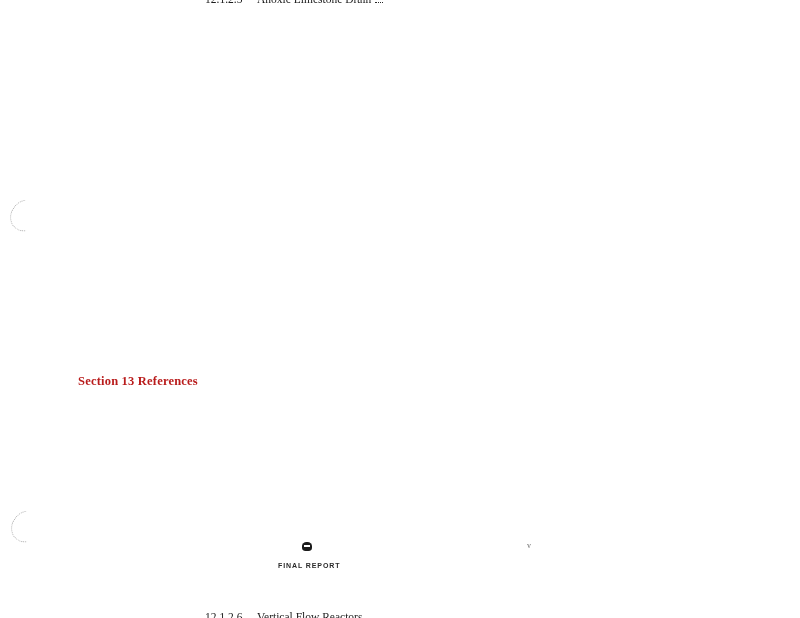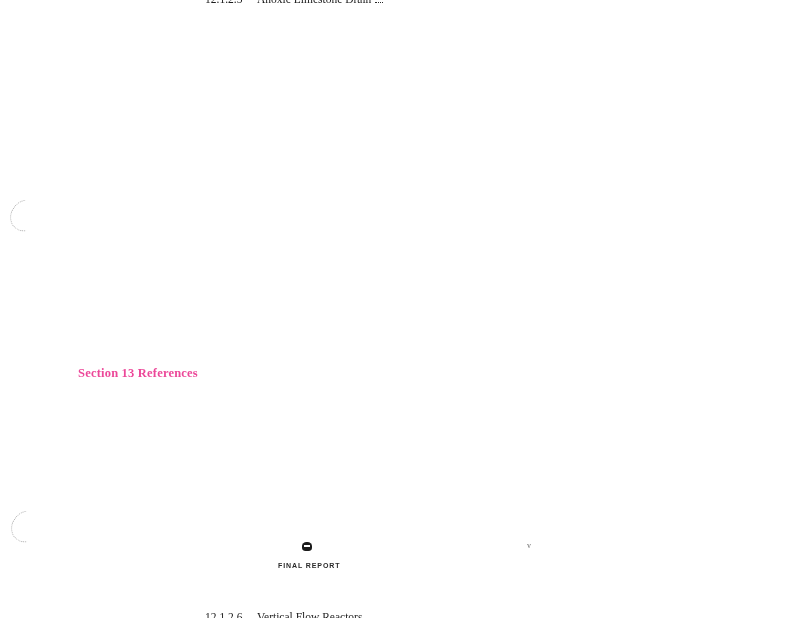--- a/index.html
+++ b/index.html
@@ -42,25 +42,25 @@
     margin: 0 3px 3px 4px;
   }
   .toc-row .page { flex: none; text-align: right; }
   .lvl4 { padding-left: 80px; }
   .lvl4 .num { width: 52px; }
 
   
   .section-heading {
     position: absolute;
     left: 78px;
-    top: 366px;
+    top: 374px;
     font-size: 12.5px;
     font-weight: bold;
     letter-spacing: 0.2px;
-    color: #ec4899;
+    color: #b91c1c;
   }
 
   
   .footer-logo {
     position: absolute;
     left: 302px;
     top: 542px;
     width: 10px;
     height: 9px;
     background: #1b1b1b;

